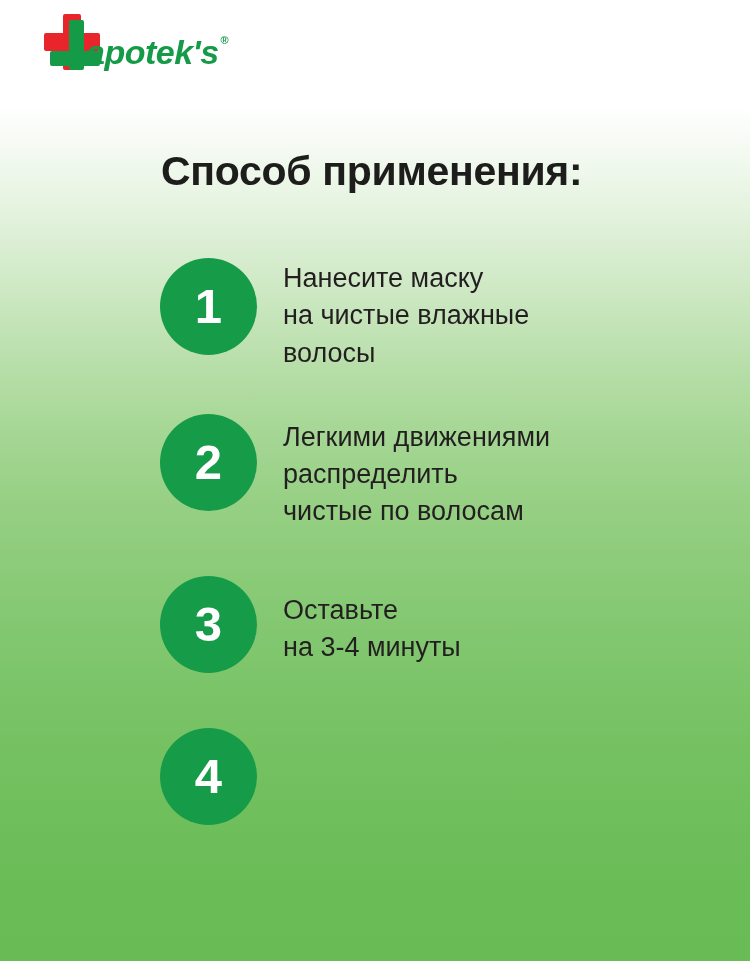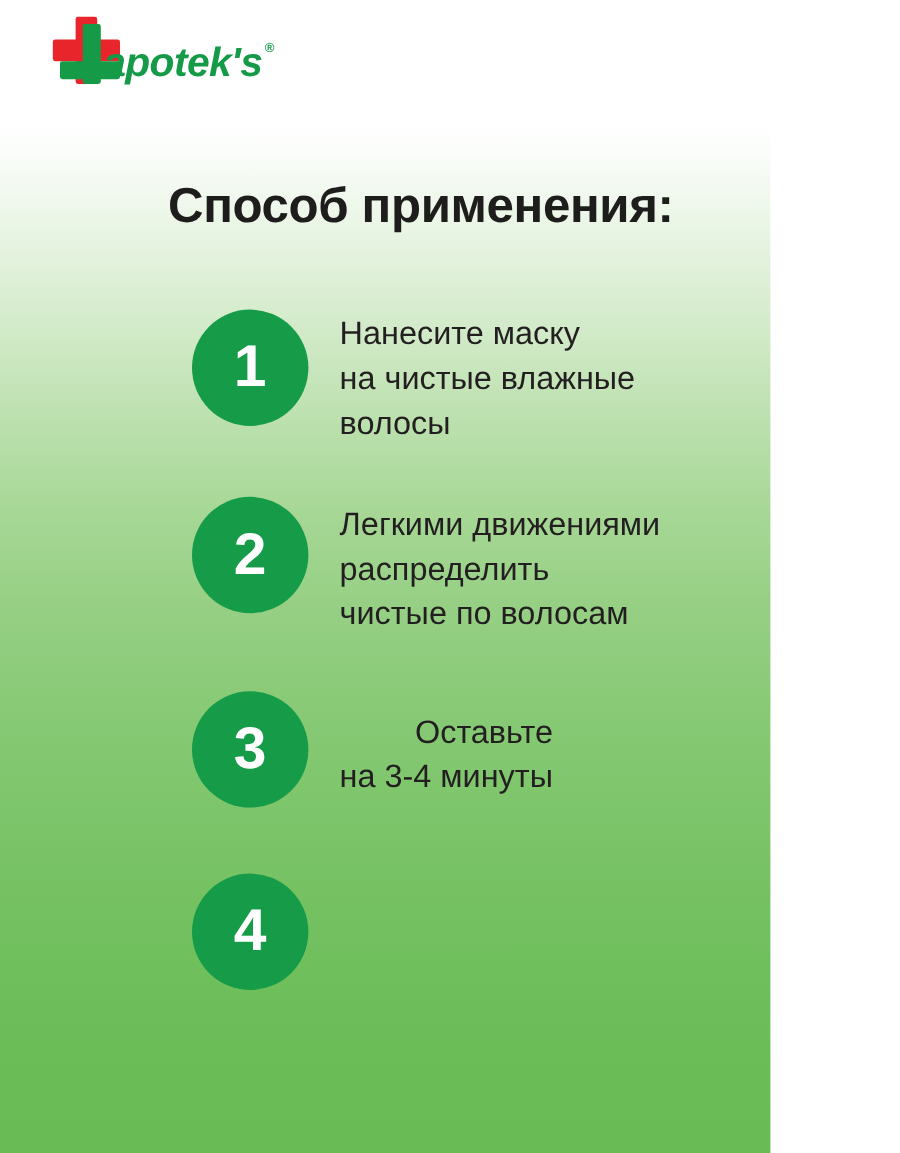--- a/index.html
+++ b/index.html
@@ -9,21 +9,21 @@
   body {
     width: 750px;
     height: 961px;
     font-family: "Liberation Sans", sans-serif;
     background: #ffffff;
     overflow: hidden;
   }
 
   .poster {
     position: relative;
-    width: 642px;
+    width: 750px;
     height: 961px;
     box-sizing: border-box;
     background: linear-gradient(to bottom,
         #ffffff 0px,
         #ffffff 105px,
         #f4faf2 150px,
         #e3f2dd 215px,
         #cfe9c5 285px,
         #b9dfab 360px,
         #a6d795 430px,
@@ -100,21 +100,21 @@
     color: #159b48;
     margin-top: 20px;
     margin-left: 2px;
     font-weight: bold;
   }
 
   
   .title {
     position: absolute;
     top: 148px;
-    left: 140px;
+    left: 161px;
     font-size: 41px;
     font-weight: bold;
     color: #1d1d1b;
     letter-spacing: -0.3px;
     white-space: nowrap;
   }
 
   
   .steps {
     position: absolute;
@@ -149,21 +149,21 @@
     color: #231f20;
     padding-top: 5px;
     white-space: pre-line;
   }
 
   
   .step-1 { margin-bottom: 42px; }
   .step-2 { margin-bottom: 45px; }
   .step-3 { margin-bottom: 55px; }
   .step-1 .step-text { padding-top: 2px; }
-  .step-3 .step-text { padding-top: 16px; text-align: right; }
+  .step-3 .step-text { padding-top: 16px; }
   .step-4 .step-text { padding-top: 16px; }
 </style>
 </head>
 <body>
 
 <div class="poster">
 
   <div class="logo">
     <div class="logo-cross">
       <div class="bar bar-h"></div>

